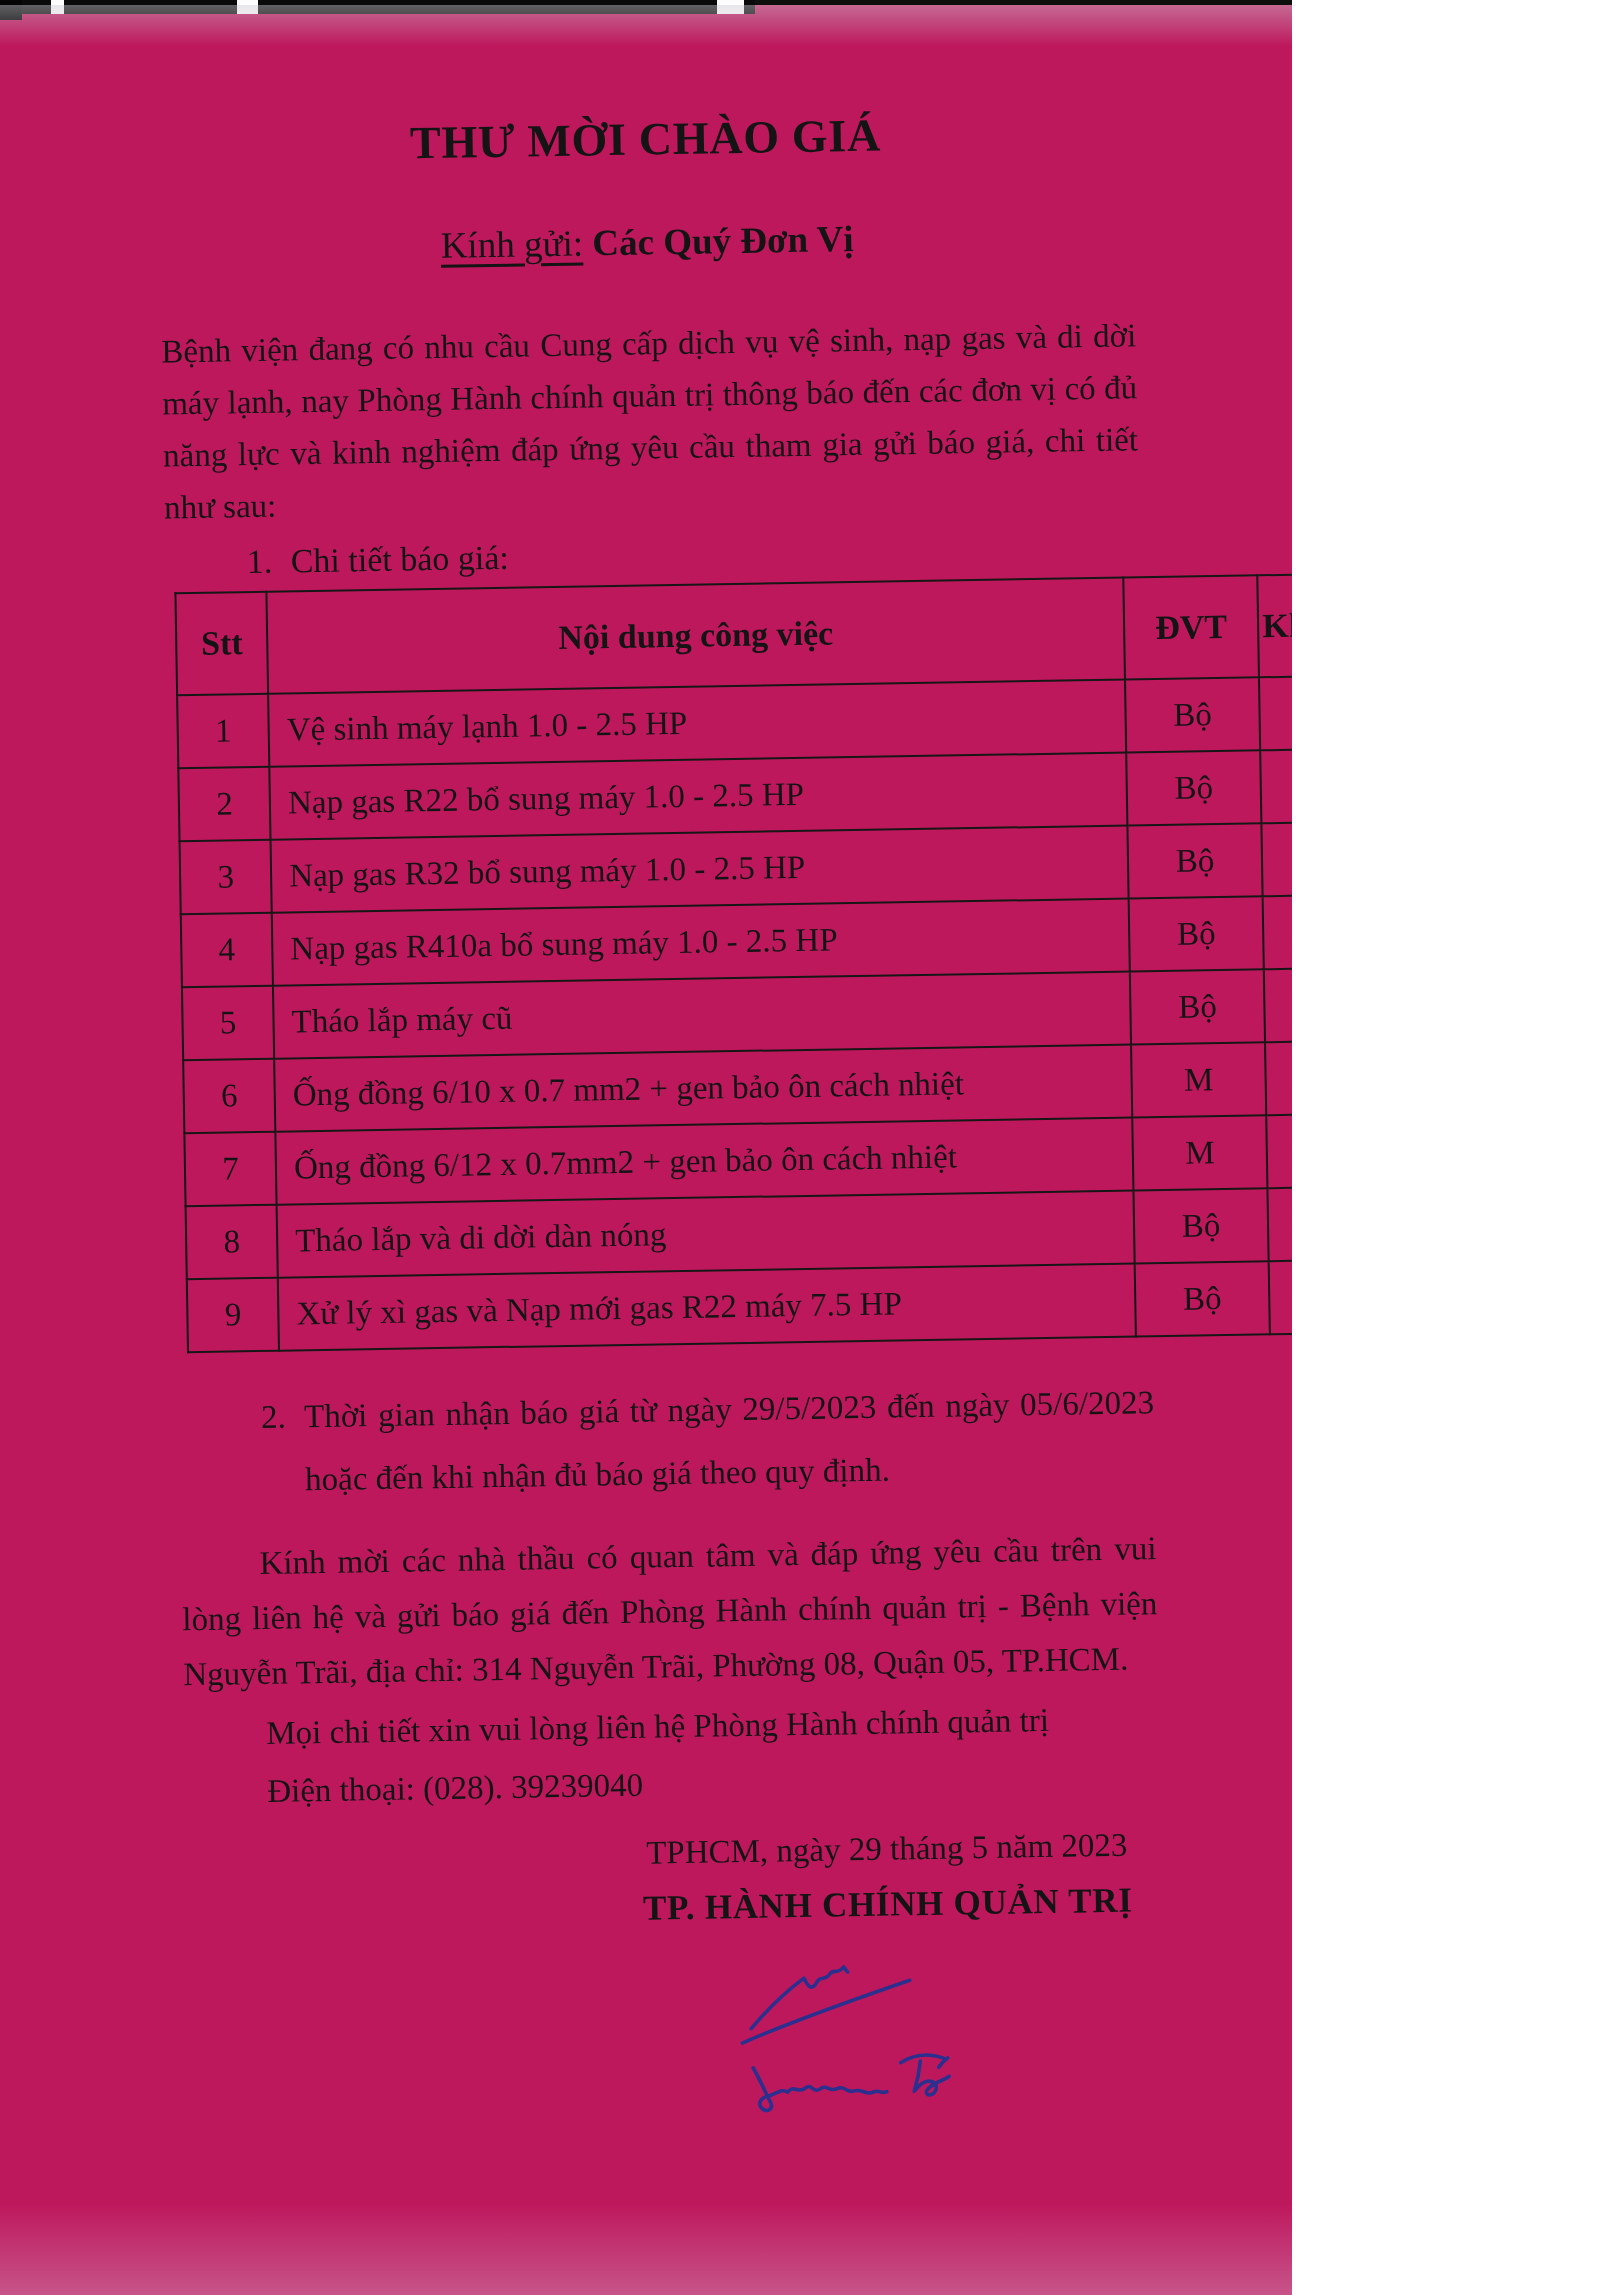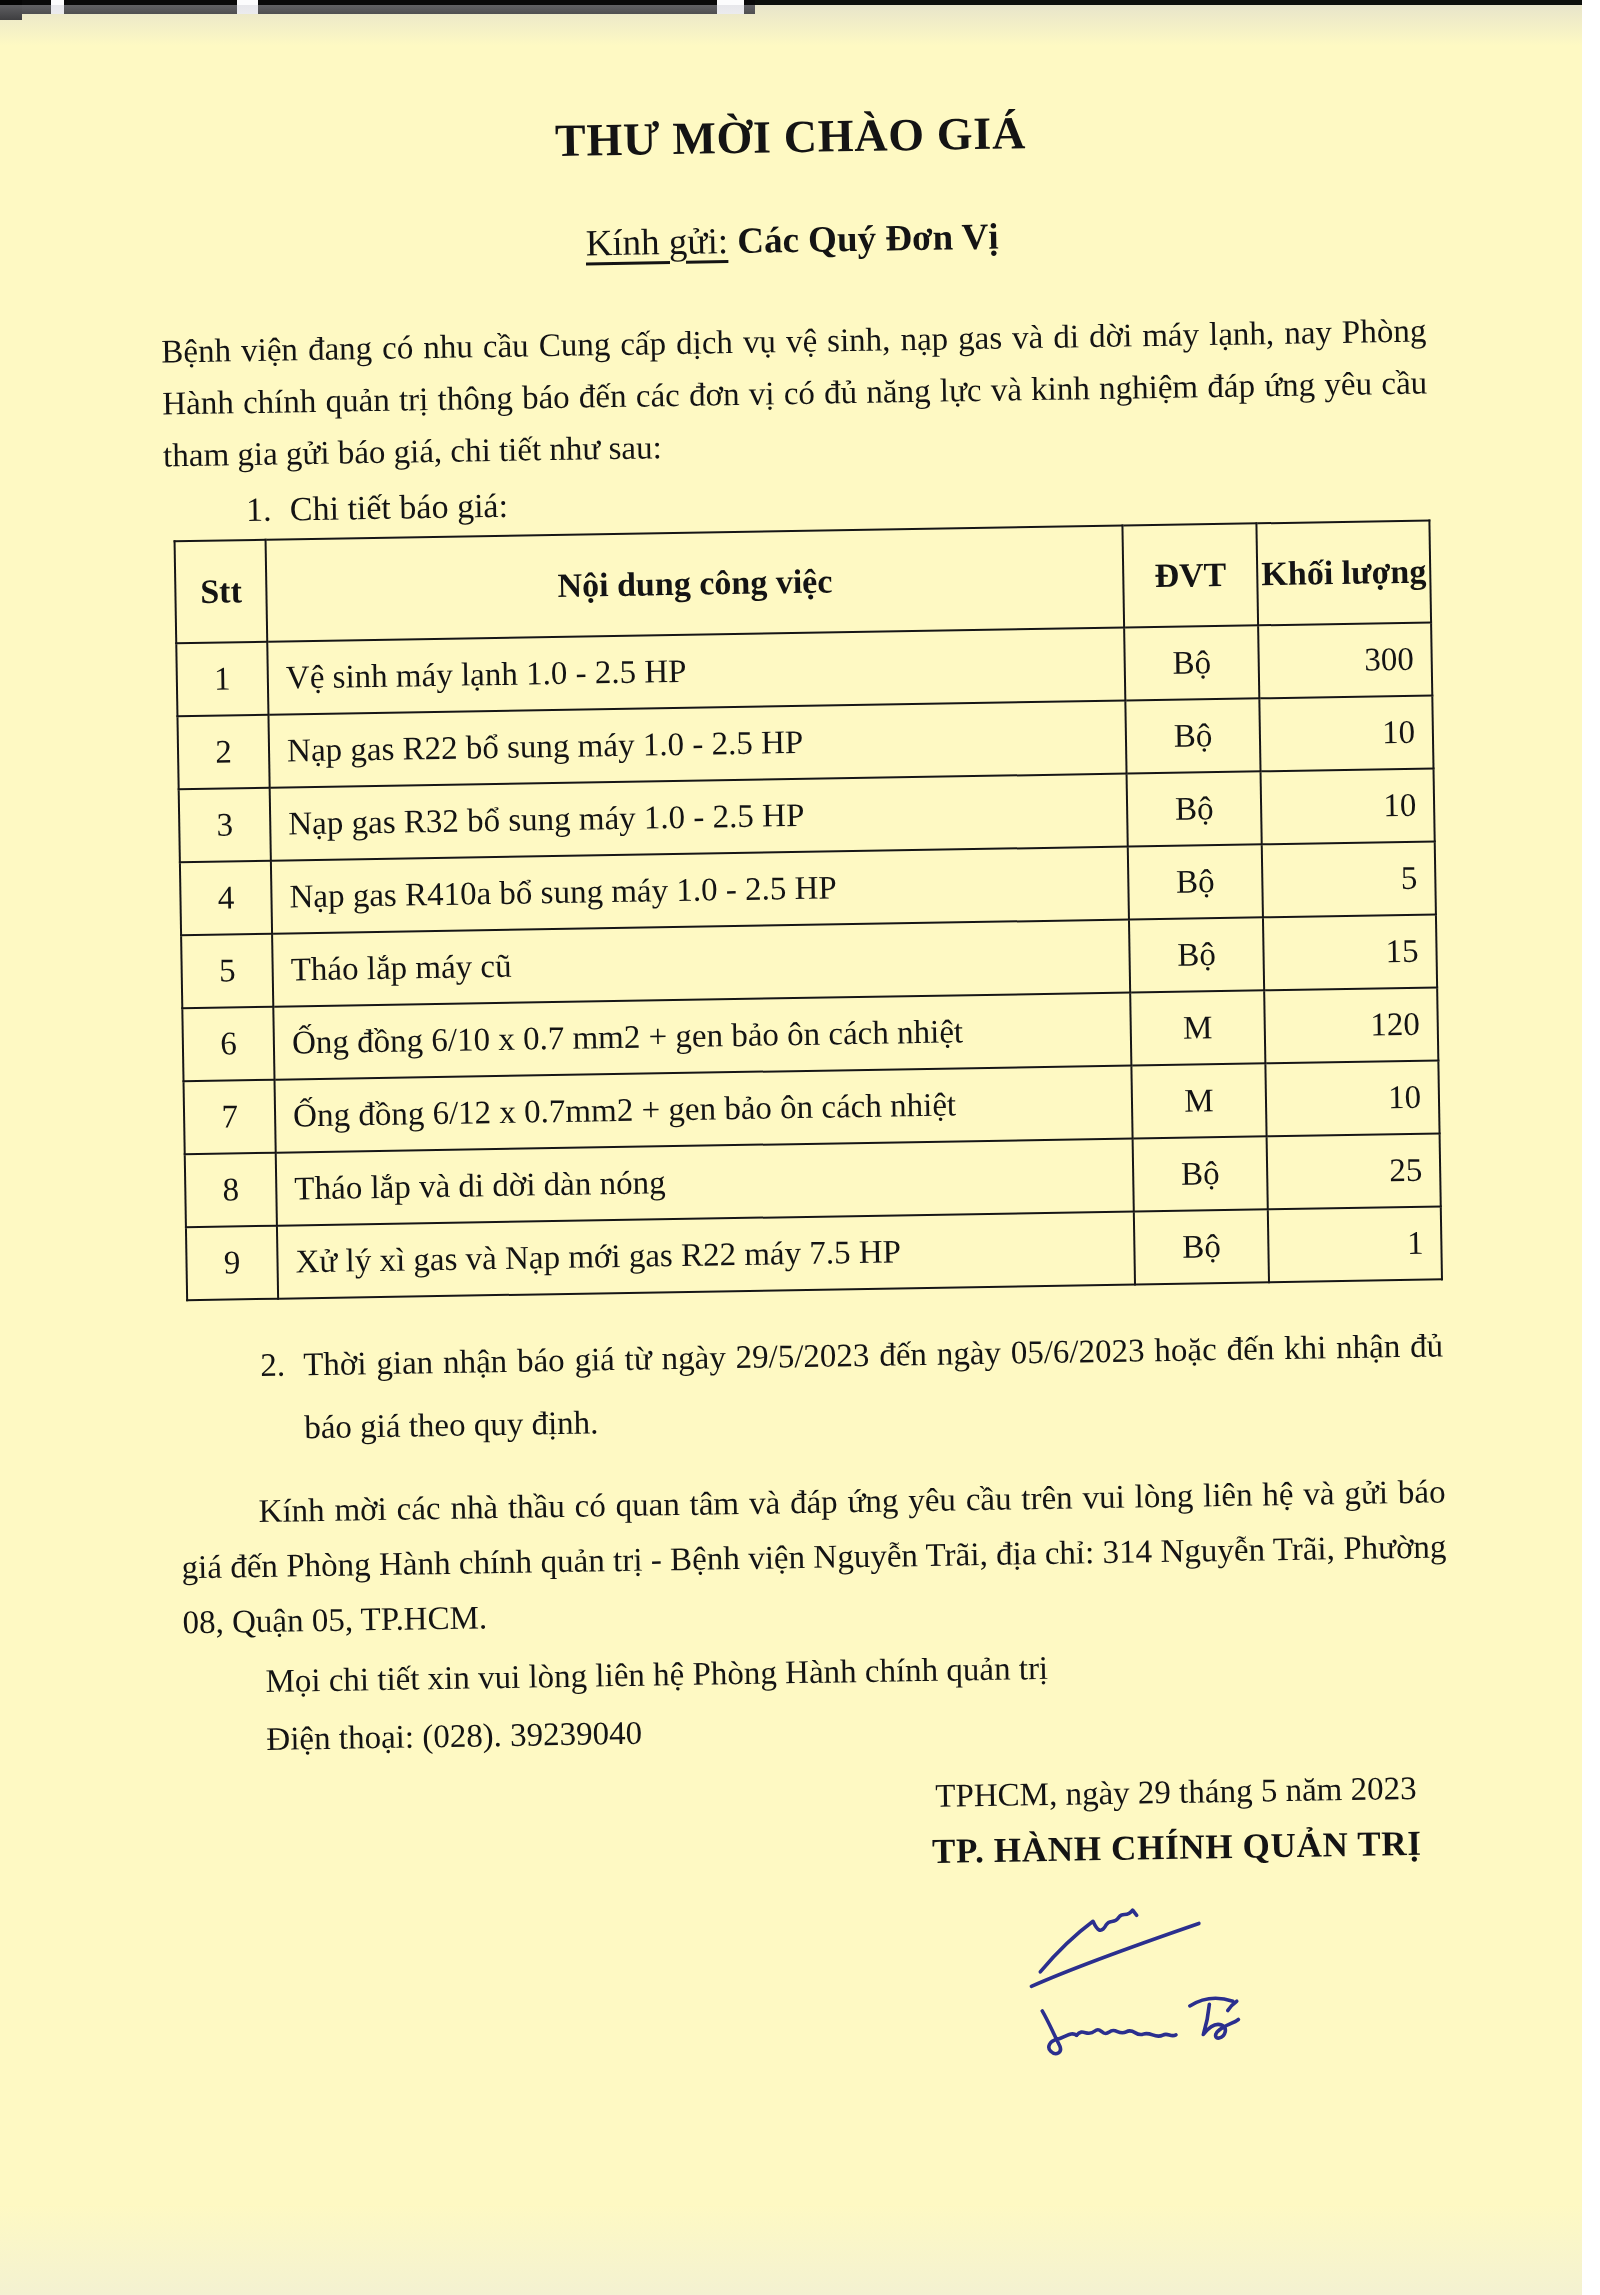--- a/index.html
+++ b/index.html
@@ -1,19 +1,19 @@
 <!DOCTYPE html>
 <html style="font-size:10.5px"><head>
 <meta charset="utf-8">
 <style>
   html,body{margin:0;padding:0;background:#ffffff;}
   .page{
     position:relative;
-    width:1582px;height:2295px;
-    background:#fef9c3;
+    width:1292px;height:2295px;
+    background:#be185d;
     overflow:hidden;
     font-family:"Liberation Serif","DejaVu Serif",serif;
     color:#141414;
   }
   
   .top-line{position:absolute;top:0;left:0;width:1601px;height:4.6px;background:#0d100d;}
   .top-bar{position:absolute;top:0;left:0;width:755px;height:13.7px;background:#0a0a0a;}
   .top-corner{position:absolute;top:0;left:0;width:22px;height:19.6px;background:#050505;}
   .bar-gap{position:absolute;top:0;height:14.4px;background:#fcfcfd;}
   .gap1{left:51px;width:13px;}

